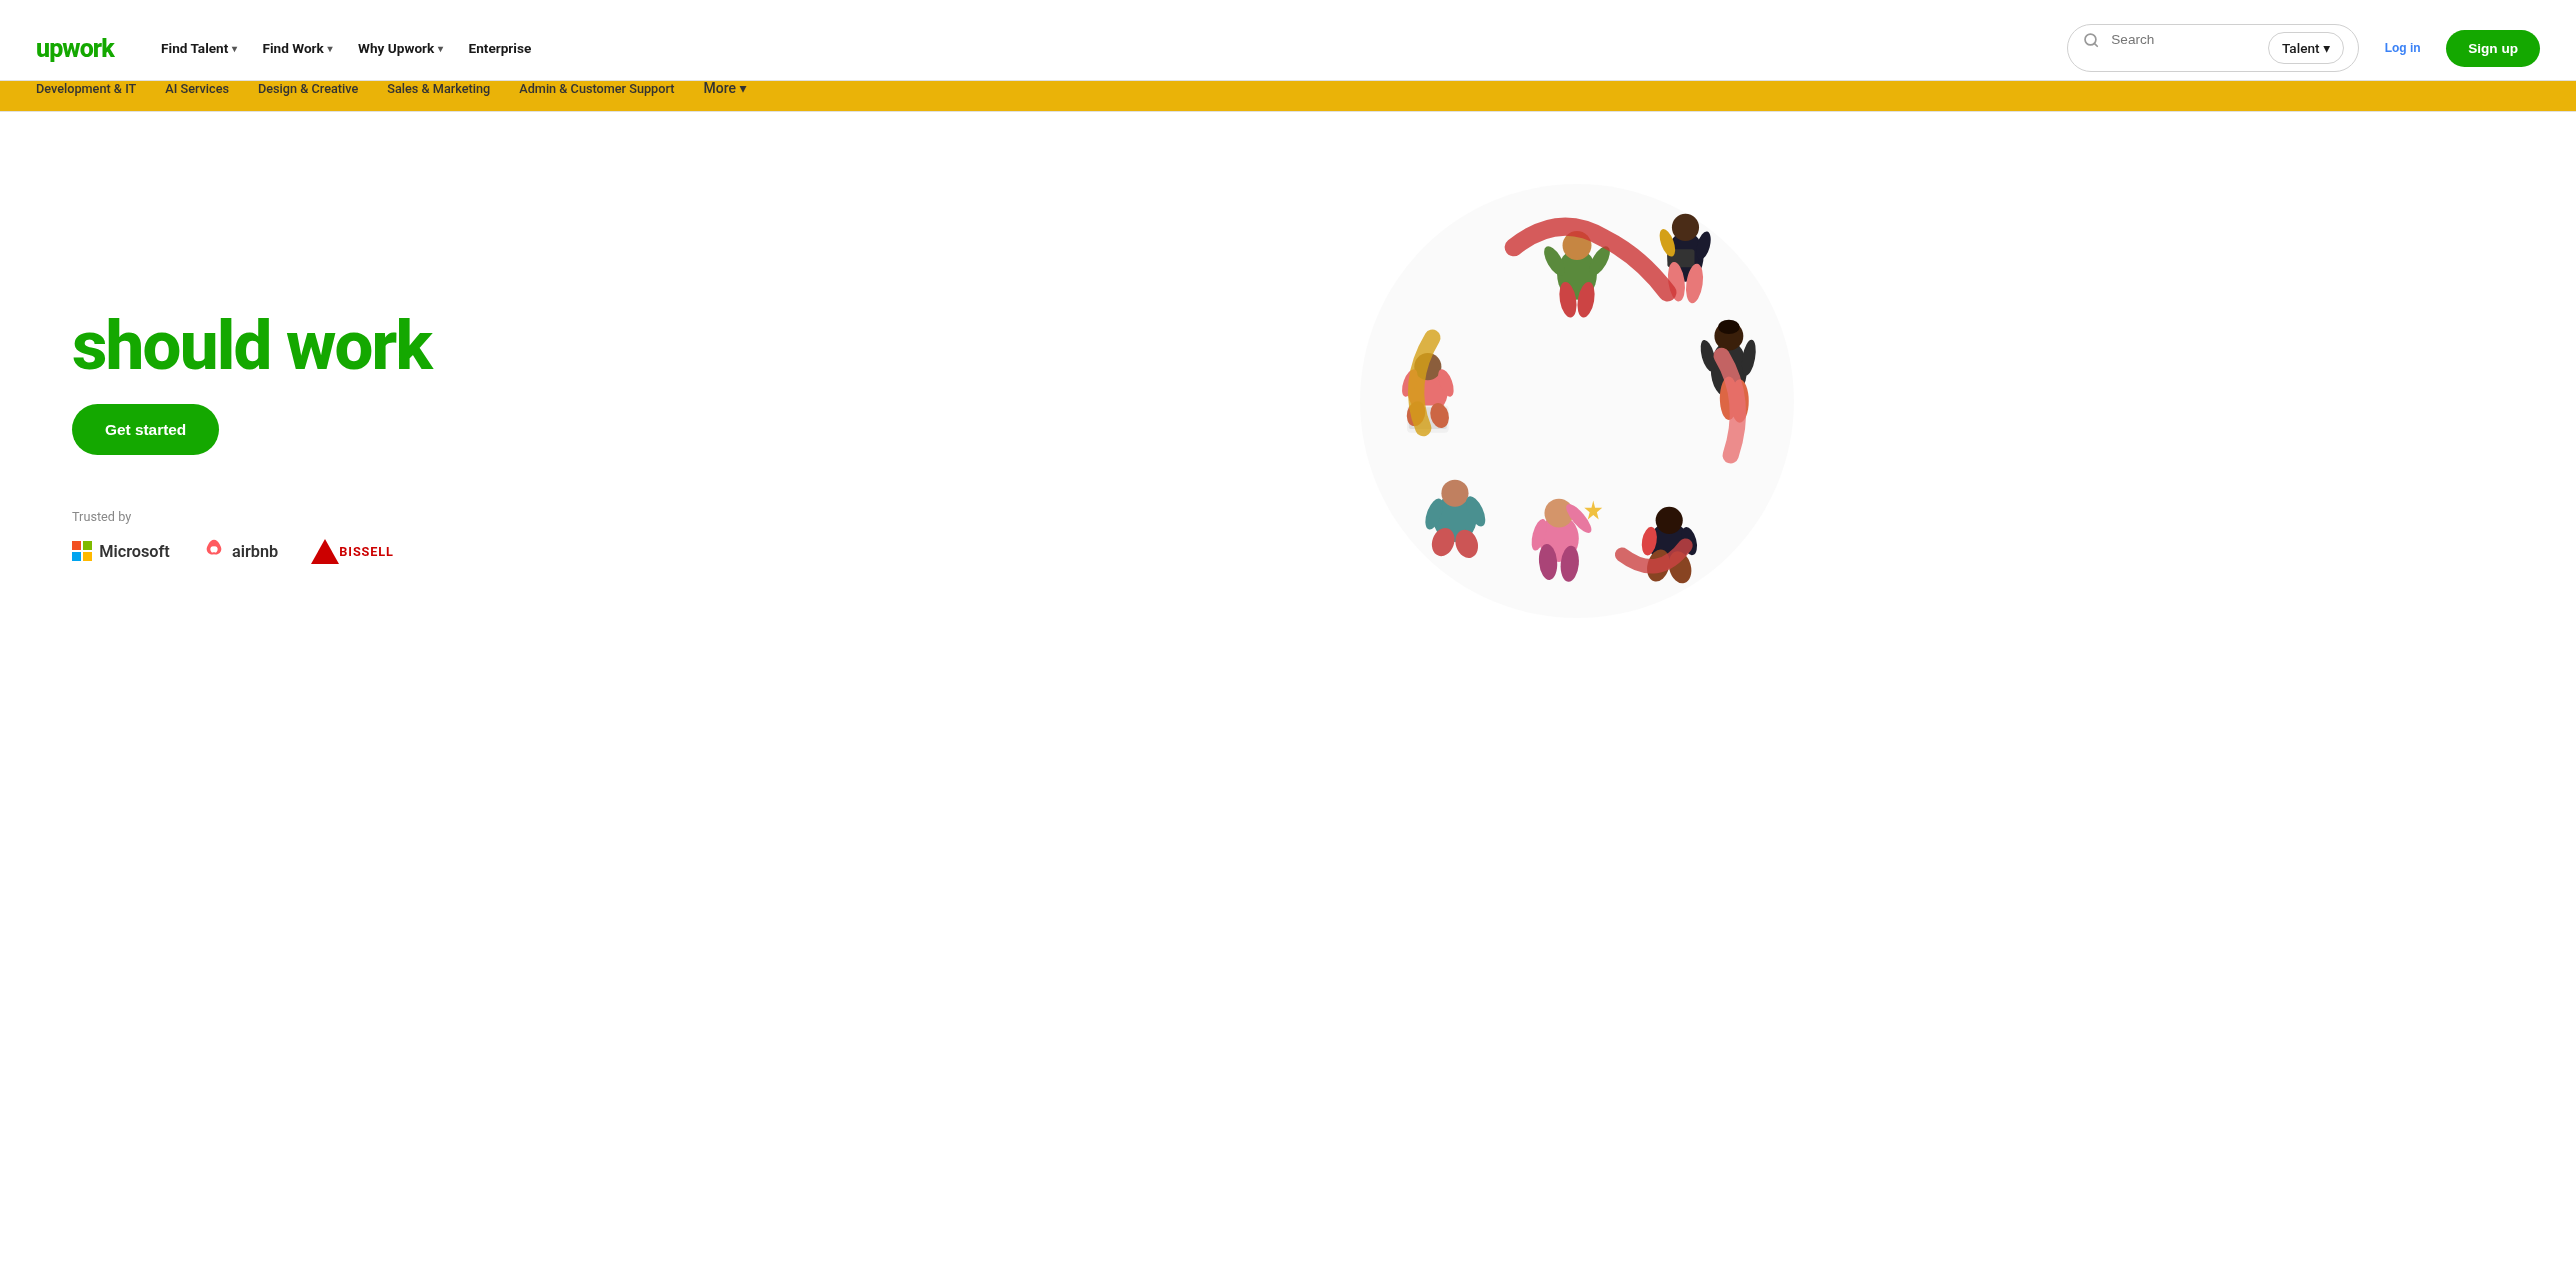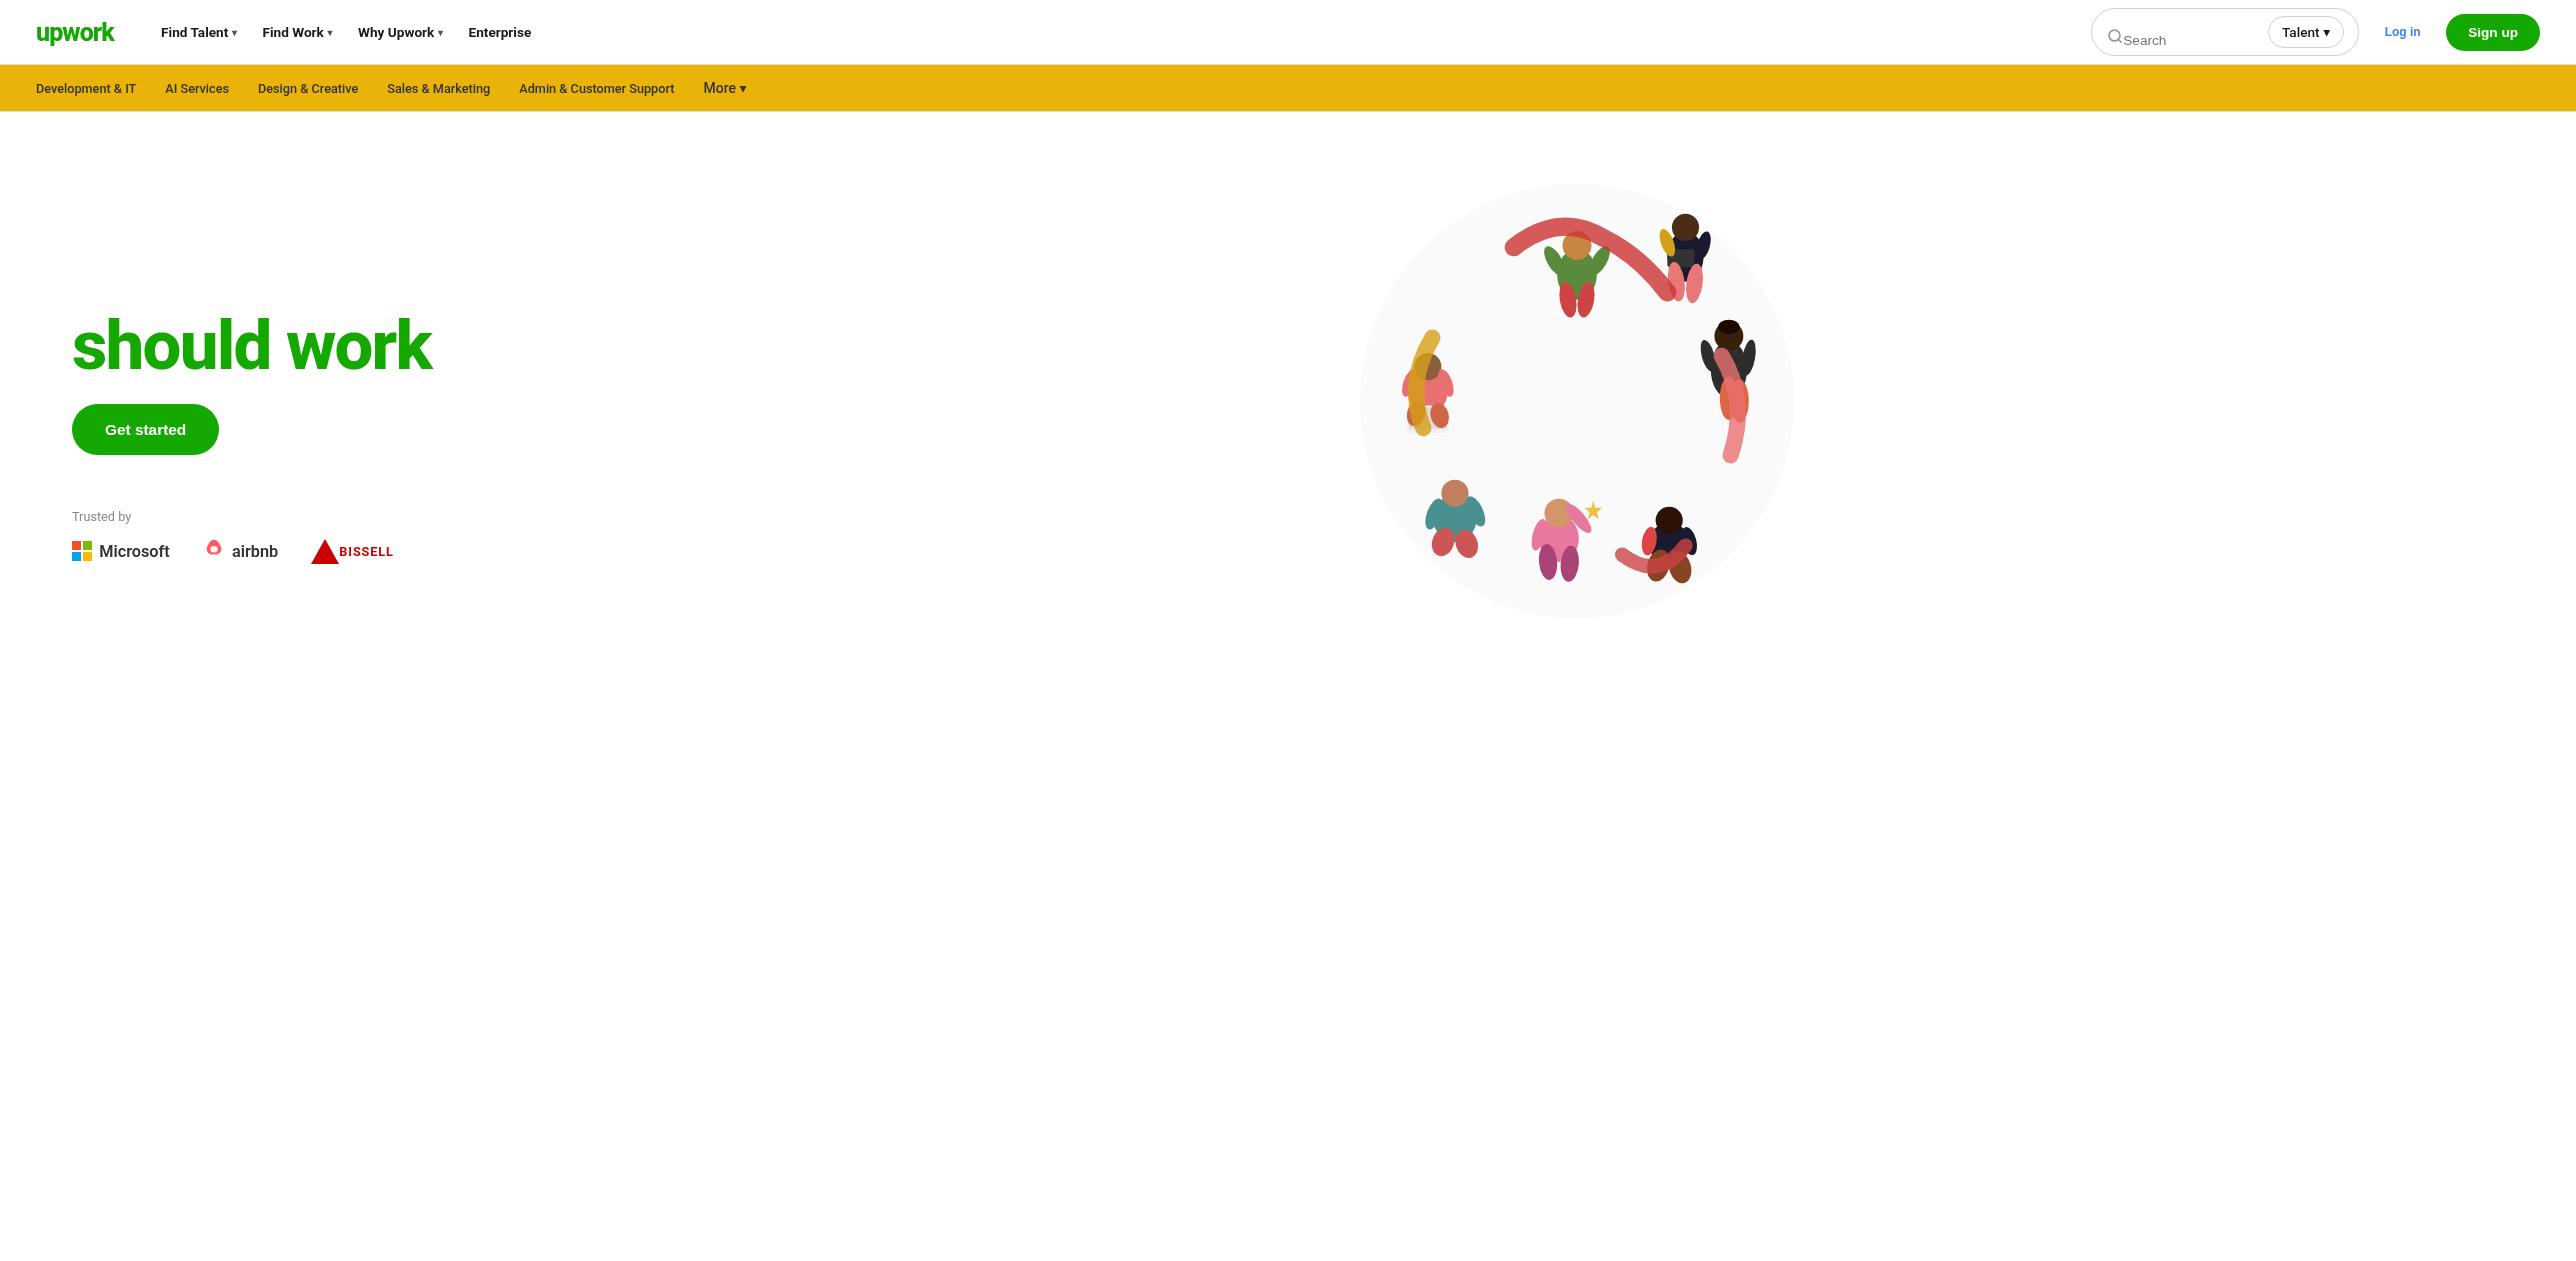--- a/index.html
+++ b/index.html
@@ -7,21 +7,21 @@
 
     
     .header {
       display: flex;
       align-items: center;
       padding: 0 36px;
       height: 65px;
       border-bottom: 0.9px solid #e0e0e0;
       background: #fff;
       position: sticky;
-      top: 0;
+      top: 16px;
       z-index: 100;
       gap: 29px;
     }
     .logo {
       display: flex;
       align-items: center;
       margin-right: 7.2px;
     }
     .logo-text {
       font-size: 25px;
@@ -48,25 +48,25 @@
     }
     .nav-chevron { font-size: 10px; color: #555; }
     .header-right {
       margin-left: auto;
       display: flex;
       align-items: center;
       gap: 14.5px;
     }
     .search-bar {
       display: flex;
-      align-items: flex-end;
+      align-items: flex-start;
       border: 1.4px solid #d0d0d0;
       border-radius: 27px;
       padding: 7.2px 14.5px;
-      gap: 0;
+      gap: 12px;
       background: #fff;
       min-width: 253px;
     }
     .search-bar input {
       border: none;
       outline: none;
       font-size: 13.6px;
       color: #999;
       background: transparent;
       width: 145px;

